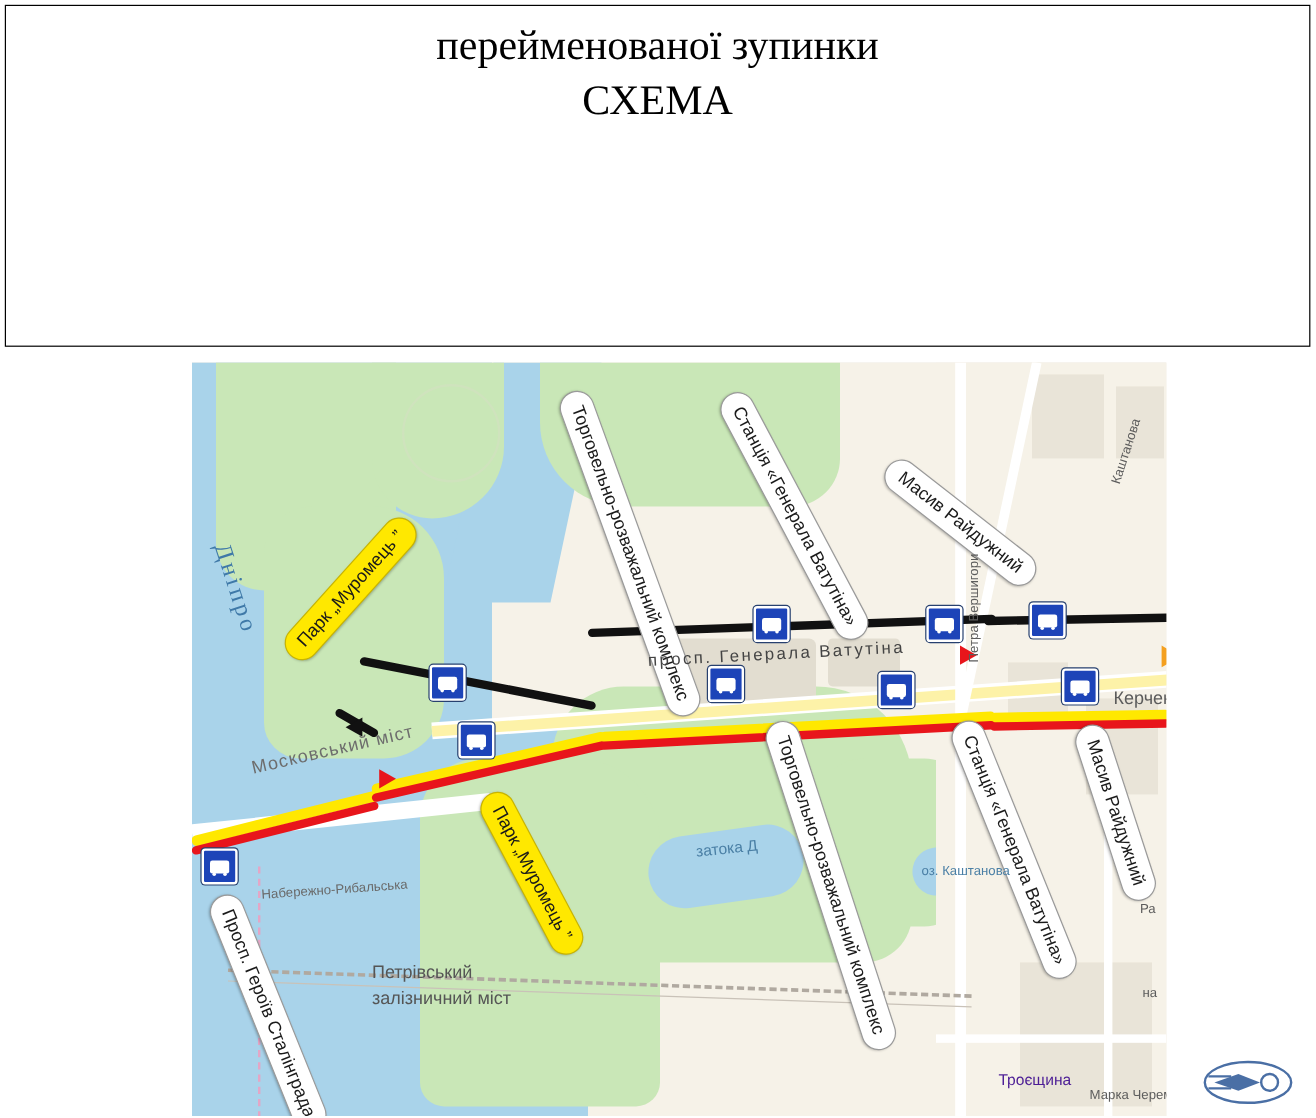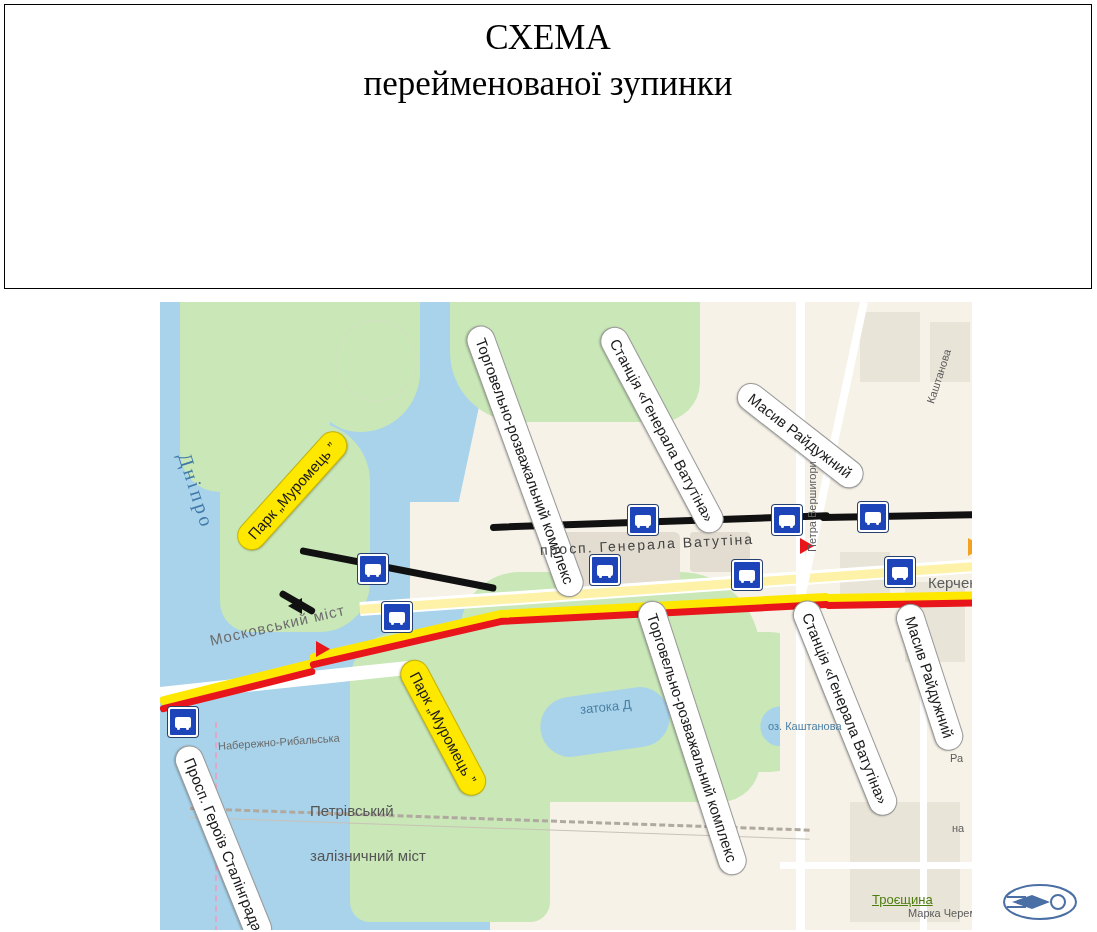--- a/index.html
+++ b/index.html
@@ -76,22 +76,22 @@
   
   #logo{
     position:absolute;right:18px;bottom:10px;width:78px;height:40px;
     display:flex;align-items:center;justify-content:center;
   }
 </style>
 </head>
 <body>
 
 <div id="title-box">
+  <div class="line">перейменованої зупинки</div>
   <div class="line">СХЕМА</div>
-  <div class="line">перейменованої зупинки</div>
 </div>
 
 <div id="map">
 
   <div class="shape urban" style="left:0;top:0;width:812px;height:628px;"></div>
 
   <div class="shape water" style="left:0;top:0;width:250px;height:628px;"></div>
   <div class="shape water" style="left:230px;top:0;width:90px;height:200px;transform:skewX(-12deg);"></div>
   <div class="shape water" style="left:150px;top:300px;width:180px;height:330px;"></div>
 
@@ -191,25 +191,25 @@
   <div class="callout" style="left:580px;top:72px;transform:rotate(38deg);">Масив Райдужний</div>
   <div class="callout" style="left:746px;top:288px;transform:rotate(72deg);">Масив Райдужний</div>
 
   <div class="callout" style="left:24px;top:430px;transform:rotate(68deg);">Просп. Героїв Сталінграда</div>
 
   <div class="river-label" style="left:24px;top:140px;transform:rotate(72deg);">Дніпро</div>
 
   <div class="maptext" style="left:380px;top:240px;font-size:14px;letter-spacing:2px;color:#444;transform:rotate(-3deg);">просп. Генерала Ватутіна</div>
   <div class="maptext" style="left:50px;top:330px;font-size:15px;color:#6d6d6d;letter-spacing:1px;transform:rotate(-13deg);">Московський міст</div>
   <div class="maptext" style="left:150px;top:500px;font-size:15px;color:#555;">Петрівський</div>
-  <div class="maptext" style="left:150px;top:522px;font-size:15px;color:#555;margin-top:23px;">залізничний міст</div>
+  <div class="maptext" style="left:150px;top:522px;font-size:15px;color:#555;">залізничний міст</div>
   <div class="maptext" style="left:420px;top:400px;font-size:13px;color:#4a7fa5;transform:rotate(-6deg);">затока Д</div>
   <div class="maptext" style="left:646px;top:250px;font-size:11px;color:#5c5c5c;transform:rotate(-90deg);transform-origin:left top;">Петра Вершигори</div>
   <div class="maptext" style="left:768px;top:272px;font-size:15px;color:#5c5c5c;">Керчен</div>
-  <div class="maptext" style="left:712px;top:590px;font-size:13px;color:#4d7c0f;text-decoration:underline;">Троєщина</div>
+  <div class="maptext" style="left:672px;top:590px;font-size:13px;color:#4c1d95;">Троєщина</div>
   <div class="maptext" style="left:748px;top:605px;font-size:11px;color:#5c5c5c;">Марка Черемшини</div>
   <div class="maptext" style="left:770px;top:95px;font-size:11px;color:#5c5c5c;transform:rotate(-72deg);">Каштанова</div>
   <div class="maptext" style="left:58px;top:438px;font-size:11px;color:#6a6a6a;transform:rotate(-4deg);">Набережно-Рибальська</div>
   <div class="maptext" style="left:608px;top:418px;font-size:11px;color:#4a7fa5;">оз. Каштанова</div>
   <div class="maptext" style="left:790px;top:450px;font-size:11px;color:#5c5c5c;">Ра</div>
   <div class="maptext" style="left:792px;top:520px;font-size:11px;color:#5c5c5c;">на</div>
 </div>
 
 <div id="logo">
   <svg width="76" height="38" viewBox="0 0 76 38" aria-hidden="true">

